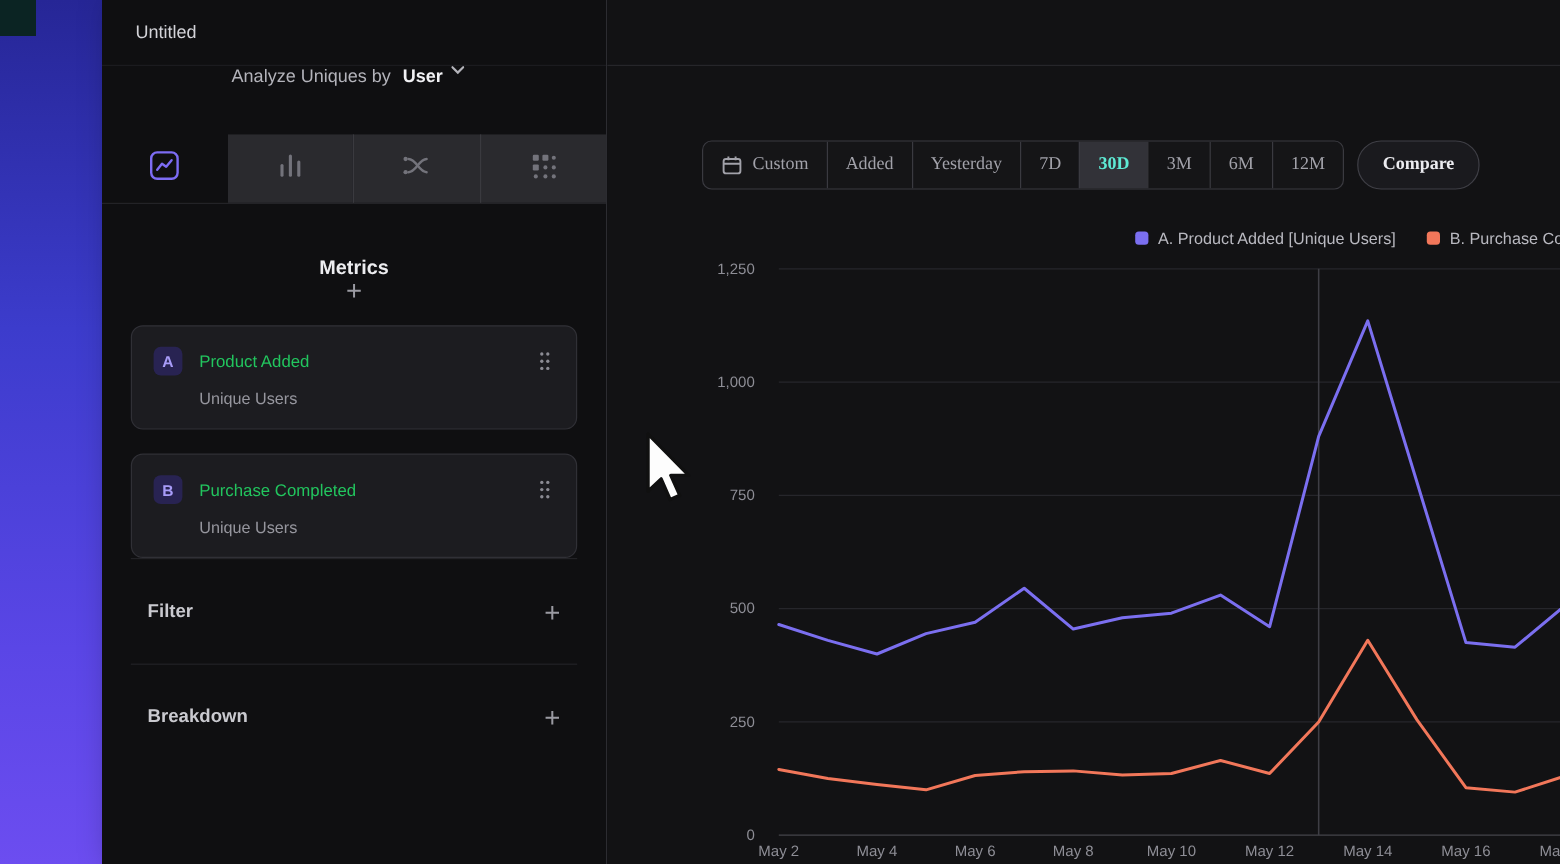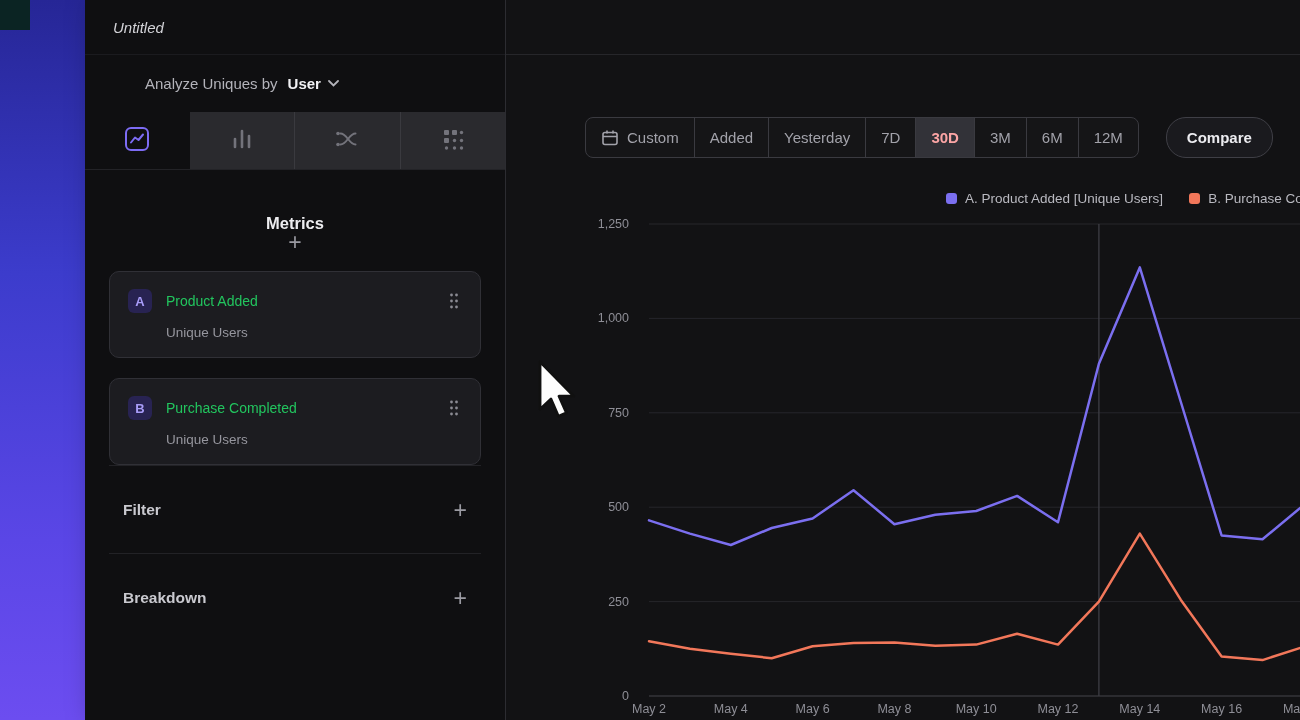--- a/index.html
+++ b/index.html
@@ -9,22 +9,22 @@
 
   
   .left-strip { position:absolute; left:0; top:0; width:85px; height:720px;
     background:linear-gradient(180deg,#262696 0%,#3c3ccc 38%,#5a46e6 75%,#6c4df0 100%); }
   .corner-block { position:absolute; left:0; top:0; width:30px; height:30px; background:#0b2423; }
 
   
   .sidebar { position:absolute; left:85px; top:0; width:421px; height:720px;
     background:#0f0f11; border-right:1px solid #2c2c31; box-shadow:10px 0 26px rgba(0,0,0,.38); }
   .sb-top { height:55px; display:flex; align-items:center; padding-left:28px;
-    color:#d3d3d8; font-size:15px; border-bottom:1px solid #1b1b1f;font-style:italic; }
-  .analyze-row { height:57px; display:flex; align-items:center; padding-left:60px; }
+    color:#d3d3d8; font-size:15px; border-bottom:1px solid #1b1b1f; }
+  .analyze-row { height:57px; display:flex; padding-left:60px;margin-left:48px; }
   .analyze-label { color:#b3b3ba; font-size:15px; }
   .analyze-value { color:#f1f1f4; font-size:15px; font-weight:700; margin-left:10px; }
   .chev { margin-left:7px; display:inline-flex; }
 
   .tab-strip { height:58px; display:flex; border-bottom:1px solid #232327; }
   .tab { flex:1; display:flex; align-items:center; justify-content:center;
     background:#2a2a2e; border-left:1px solid #3a3a3f; cursor:pointer; }
   .tab:first-child { border-left:none; }
   .tab.selected { background:transparent; border-left:none; }
   .tab.selected + .tab { border-left:none; }
@@ -44,26 +44,26 @@
 
   .side-row { margin:0 24px; padding:0 14px; height:88px; display:flex; align-items:center;
     justify-content:space-between; border-top:1px solid #222226; }
   .side-row:first-of-type { margin-top:20px; }
   .side-row .section-title { color:#c9c9cf; font-size:15.5px; font-weight:600; }
 
   
   .main { position:absolute; left:506px; top:0; width:794px; height:720px; background:#121214; overflow:hidden; }
   .main-top { height:55px; border-bottom:1px solid #26262a; }
 
-  .toolbar { position:absolute; top:117px; left:79px; display:flex; gap:27px; }
+  .toolbar { position:absolute; top:117px; left:79px; display:flex; gap:11px;font-family:Liberation Serif, serif; }
   .range-group { display:flex; height:41px; border:1px solid #3a3a40; border-radius:8px; overflow:hidden; background:#151517; }
   .range-btn { display:flex; align-items:center; gap:8px; padding:0 15px; background:transparent;
     border:none; border-left:1px solid #3a3a40; color:#a2a2aa; font-size:15px; font-family:inherit; cursor:pointer; white-space:nowrap; }
   .range-btn:first-child { border-left:none; }
-  .range-btn.selected { background:#323238; color:#fca5a5; font-weight:700; }
+  .range-btn.selected { background:#323238; color:#5eead4; font-weight:700; }
   .compare-btn { height:41px; padding:0 20px; border:1px solid #3f3f46; border-radius:20px;
     background:#1a1a1e; color:#ececf0; font-size:15px; font-weight:700; font-family:inherit; cursor:pointer; white-space:nowrap; }
 
   .legend { position:absolute; top:191px; left:440px; display:flex; gap:26px; white-space:nowrap; }
   .legend-item { display:flex; align-items:center; gap:8px; color:#b9b9c0; font-size:13.5px; }
   .legend-swatch { width:11px; height:11px; border-radius:3px; flex:none; }
 
   .chart-svg { position:absolute; left:0; top:0; }
   .chart-svg text { font-family:"Liberation Sans", sans-serif; font-size:12.5px; fill:#8e8e96; }
 

